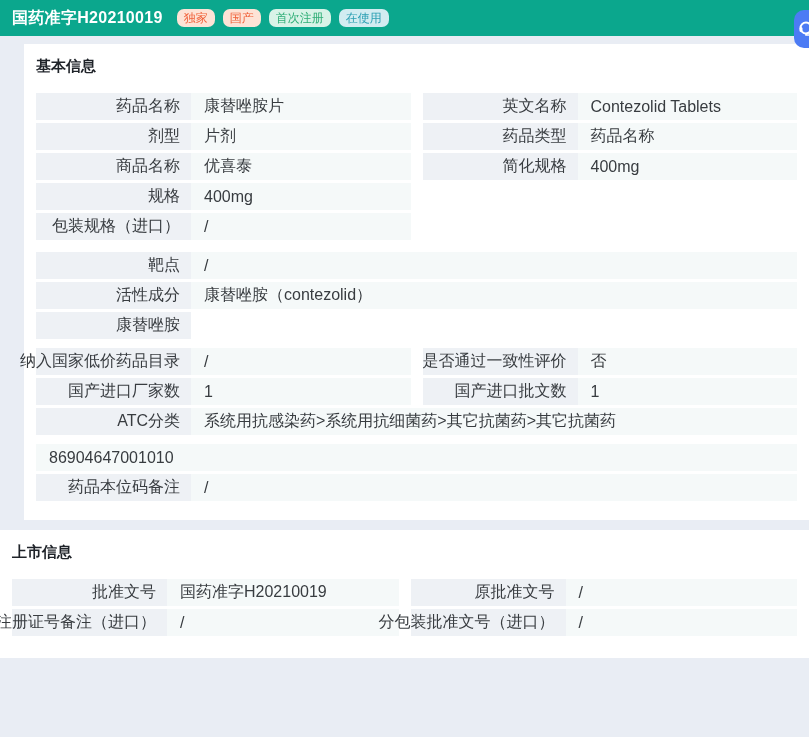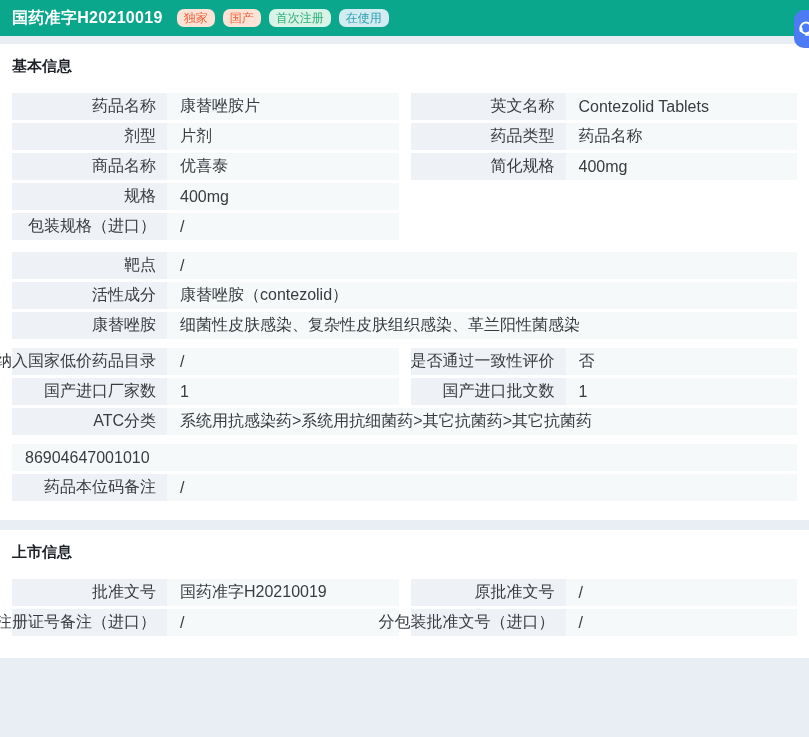--- a/index.html
+++ b/index.html
@@ -35,21 +35,21 @@
   .badge.cyan{background:var(--badge-cyan-bg);color:var(--badge-cyan-tx);}
   .float-btn{
     position:absolute;top:10px;right:0;width:15px;height:38px;
     background:var(--float-bg);border-radius:10px 0 0 10px;
     z-index:20;border:none;padding:0;cursor:pointer;overflow:hidden;
     display:flex;align-items:center;
   }
   .float-btn svg{margin-left:3px;flex:none;}
   .card{background:var(--card-bg);padding:12px 12px 10px;}
   .card + .card{margin-top:10px;}
-  .card:first-of-type{margin-top:8px;}
+  .card:first-of-type{margin-top:8px;margin-left:24px;}
   .section-title{font-size:15px;font-weight:bold;color:var(--title);margin:0 0 20px 0;line-height:15px;padding-top:2px;}
   .grp{margin-bottom:9px;}
   .cols{display:flex;gap:12px;}
   .col{flex:1;min-width:0;}
   .row{display:flex;height:27px;margin-bottom:3px;font-size:16px;}
   .row-label{
     width:155px;flex:none;background:var(--label-bg);
     display:flex;align-items:center;justify-content:flex-end;
     padding-right:11px;text-align:right;white-space:nowrap;
   }
@@ -127,21 +127,20 @@
         <div class="row">
           <div class="row-label">靶点</div>
           <div class="row-value">/</div>
         </div>
         <div class="row">
           <div class="row-label">活性成分</div>
           <div class="row-value">康替唑胺（contezolid）</div>
         </div>
         <div class="row">
           <div class="row-label">康替唑胺</div>
-          <div class="row-value">细菌性皮肤感染、复杂性皮肤组织感染、革兰阳性菌感染</div>
         </div>
       </div>
       <div class="grp">
         <div class="cols">
           <div class="col">
             <div class="row">
               <div class="row-label">纳入国家低价药品目录</div>
               <div class="row-value">/</div>
             </div>
             <div class="row">

